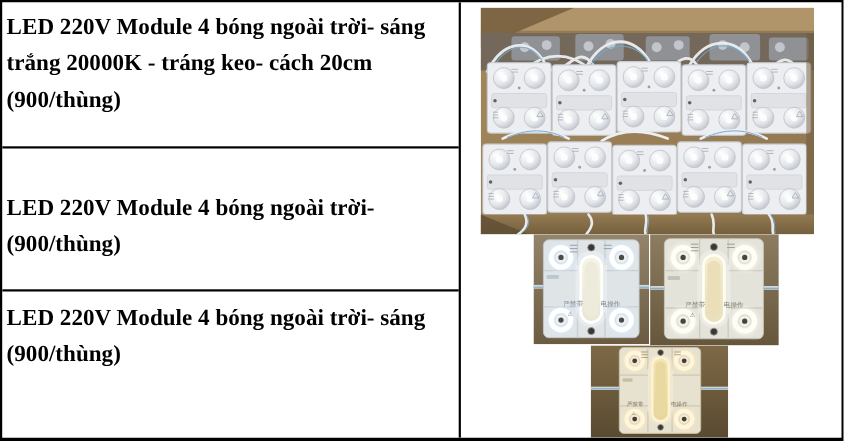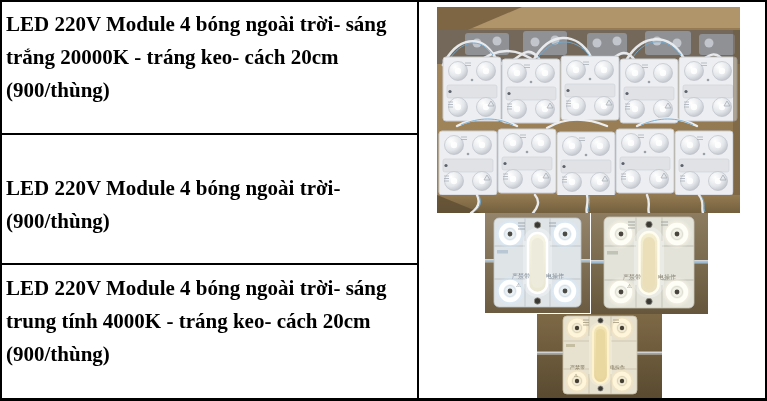--- a/index.html
+++ b/index.html
@@ -54,21 +54,20 @@
     <div>LED 220V Module 4 bóng ngoài trời- sáng</div>
     <div>trắng 20000K - tráng keo- cách 20cm</div>
     <div>(900/thùng)</div>
   </div>
   <div class="cell cell-2">
     <div>LED 220V Module 4 bóng ngoài trời-</div>
     <div>(900/thùng)</div>
   </div>
   <div class="cell cell-3">
     <div>LED 220V Module 4 bóng ngoài trời- sáng</div>
-    <div>trung tính 4000K - tráng keo- cách 20cm</div>
     <div>(900/thùng)</div>
   </div>
 
   <div class="photo-cell">
 
     <svg class="photo photo-box" viewBox="0 0 303 206" preserveAspectRatio="none">
       <defs>
         <linearGradient id="cbg" x1="0" y1="0" x2="1" y2="1">
           <stop offset="0" stop-color="#a5885c"></stop>
             <stop offset="1" stop-color="#8f7650"></stop>

